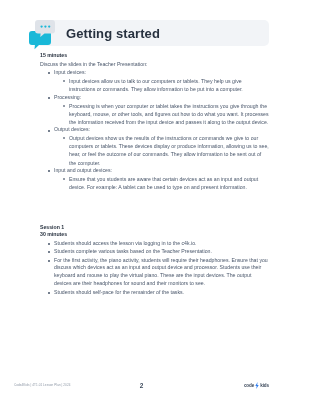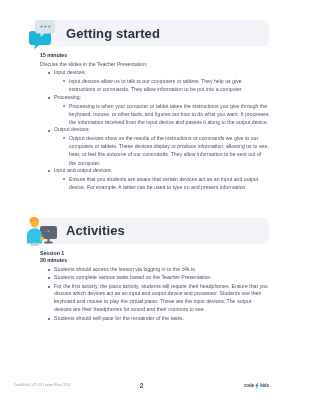--- a/index.html
+++ b/index.html
@@ -231,36 +231,20 @@
             <li>Ensure that you students are aware that certain devices act as an input and output device. For example: A tablet can be used to type on and present information.</li>
           </ul>
         </li>
       </ul>
     </div>
   </div>
 
   <div class="gap-activities"></div>
 
   <div class="section">
-    <div class="section-header">
-      <span class="section-icon">
-        <svg viewBox="0 0 38 36" xmlns="http://www.w3.org/2000/svg">
-          <path d="M20 14 h13 a2 2 0 0 1 2 2 v9 a2 2 0 0 1 -2 2 h-13 a2 2 0 0 1 -2 -2 v-9 a2 2 0 0 1 2 -2 z" fill="#5b6573"></path>
-          <rect x="25.4" y="27" width="2.2" height="3" fill="#5b6573"></rect>
-          <rect x="22.4" y="29.6" width="8.2" height="1.8" rx="0.9" fill="#5b6573"></rect>
-          <circle cx="26.5" cy="19.4" r="1.1" fill="#9aa3ae"></circle>
-          <path d="M9.4 5.6 c3.4 -1.6 7.2 0.2 7.6 3.4 c0.2 1.7 -0.6 2.6 -1.4 3.2 l-6.6 0 c-1.2 -1.2 -2.2 -5 0.4 -6.6 z" fill="#f5a623"></path>
-          <circle cx="12.6" cy="12" r="3.6" fill="#f7b64b"></circle>
-          <path d="M12.6 16.2 c4.2 0 7.4 3.2 7.4 7.4 v8 h-15 v-8 c0 -4.2 3.4 -7.4 7.6 -7.4 z" fill="#2ec4e6"></path>
-          <path d="M18.2 24.4 c2.4 0 4 0.9 4 2.2 c0 1.3 -1.6 2.2 -4 2.2 z" fill="#f7b64b"></path>
-          <rect x="8.6" y="31.4" width="8.4" height="2.2" fill="#bfc6d0"></rect>
-        </svg>
-      </span>
-      <span class="section-title">Activities</span>
-    </div>
 
     <div class="section-body">
       <p class="session-label">Session 1</p>
       <p class="duration">30 minutes</p>
 
       <ul class="level1">
         <li>
           <span class="li-text">Students should access the lesson via logging in to the c4k.io.</span>
         </li>
         <li>

